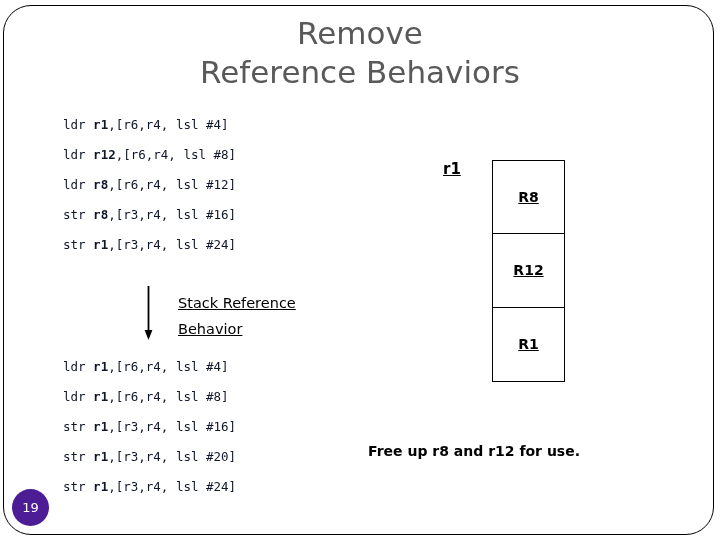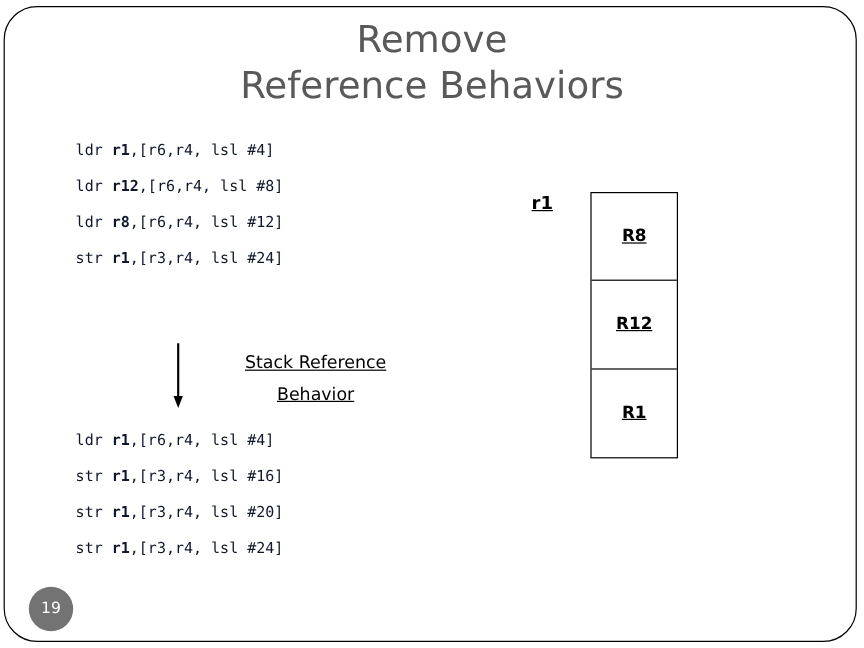--- a/index.html
+++ b/index.html
@@ -107,47 +107,46 @@
   #stack-ref-label {
     position: absolute;
     left: 178px;
     top: 290px;
     width: 170px;
     font-family: "DejaVu Sans", sans-serif;
     font-size: 14.5px;
     font-weight: normal;
     color: #000000;
     line-height: 26px;
-    text-align: center;
   }
   #stack-ref-label span {
     text-decoration: underline;
     display: inline-block;
   }
 
   #free-note {
     position: absolute;
     left: 368px;
     top: 441px;
     width: 250px;
     font-family: "DejaVu Sans", sans-serif;
     font-size: 14px;
     font-weight: bold;
     color: #000000;
     line-height: 21px;
   }
 
   #slide-number {
     position: absolute;
-    left: 24px;
+    left: 12px;
     top: 489px;
     width: 37px;
     height: 37px;
     border-radius: 50%;
-    background: #737373;
+    background: #4c1d95;
     color: #ffffff;
     font-family: "DejaVu Sans", sans-serif;
     font-size: 13px;
     display: flex;
     align-items: center;
     justify-content: center;
   }
 </style>
 </head>
 <body>
@@ -156,25 +155,27 @@
 
   <div id="slide-frame"></div>
 
   <div id="title">Remove
 Reference Behaviors</div>
 
   <div class="code-block" id="code-block-1">
       <div class="code-line"><span>ldr </span><b>r1</b><span>,[r6,r4, lsl #4]</span></div>
       <div class="code-line"><span>ldr </span><b>r12</b><span>,[r6,r4, lsl #8]</span></div>
       <div class="code-line"><span>ldr </span><b>r8</b><span>,[r6,r4, lsl #12]</span></div>
+      <div class="code-line"><span>str </span><b>r8</b><span>,[r3,r4, lsl #16]</span></div>
       <div class="code-line"><span>str </span><b>r1</b><span>,[r3,r4, lsl #24]</span></div>
     </div>
 
   <div class="code-block" id="code-block-2">
       <div class="code-line"><span>ldr </span><b>r1</b><span>,[r6,r4, lsl #4]</span></div>
+      <div class="code-line"><span>ldr </span><b>r1</b><span>,[r6,r4, lsl #8]</span></div>
       <div class="code-line"><span>str </span><b>r1</b><span>,[r3,r4, lsl #16]</span></div>
       <div class="code-line"><span>str </span><b>r1</b><span>,[r3,r4, lsl #20]</span></div>
       <div class="code-line"><span>str </span><b>r1</b><span>,[r3,r4, lsl #24]</span></div>
     </div>
 
   <svg id="stack-arrow" viewBox="0 0 18 56">
     <line x1="8.5" y1="1" x2="8.5" y2="48" stroke="#000000" stroke-width="1.8"></line>
     <polygon points="8.5,55 4.6,45 12.4,45" fill="#000000"></polygon>
   </svg>
 
@@ -184,16 +185,17 @@
   </div>
 
   <div id="reg-label-r1">r1</div>
 
   <div id="reg-stack">
     <div class="reg-cell divider">R8</div>
     <div class="reg-cell divider">R12</div>
     <div class="reg-cell">R1</div>
   </div>
 
+  <div id="free-note">Free up r8 and r12 for use.</div>
 
   <div id="slide-number">19</div>
 
 </div>
 
 </body></html>

